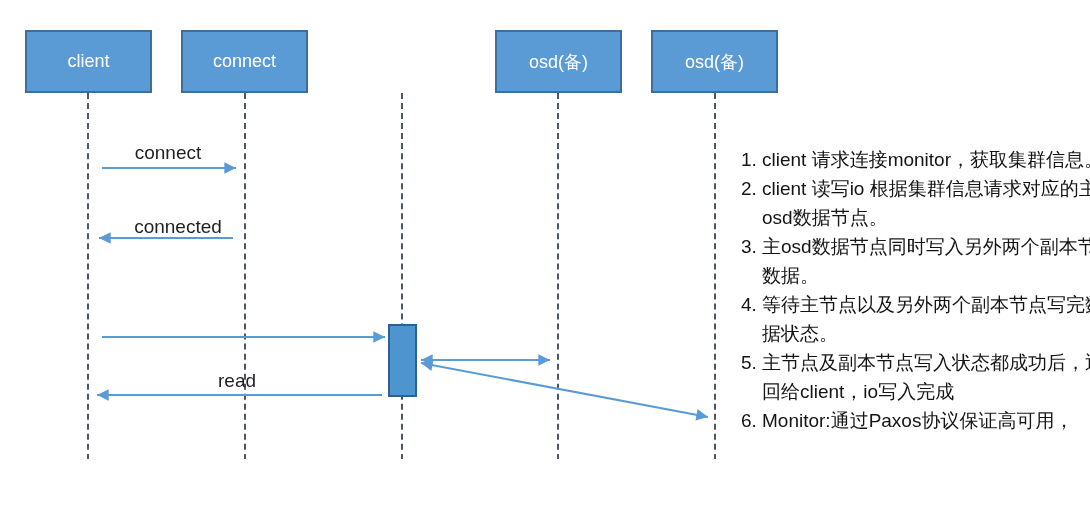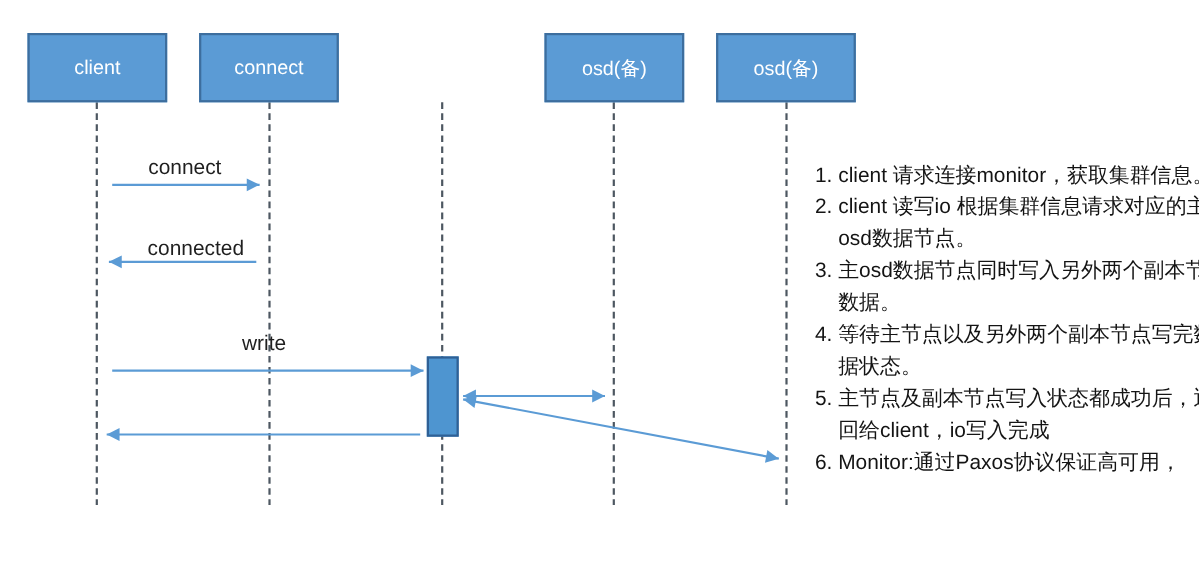--- a/index.html
+++ b/index.html
@@ -126,21 +126,21 @@
     <line x1="102" y1="168" x2="236" y2="168" stroke="#5B9BD5" stroke-width="2" marker-end="url(#ah-end)"></line>
     <line x1="233" y1="238" x2="99" y2="238" stroke="#5B9BD5" stroke-width="2" marker-end="url(#ah-end)"></line>
     <line x1="102" y1="337" x2="385" y2="337" stroke="#5B9BD5" stroke-width="2" marker-end="url(#ah-end)"></line>
     <line x1="382" y1="395" x2="97" y2="395" stroke="#5B9BD5" stroke-width="2" marker-end="url(#ah-end)"></line>
     <line x1="421" y1="360" x2="550" y2="360" stroke="#5B9BD5" stroke-width="2" marker-start="url(#ah-start)" marker-end="url(#ah-end)"></line>
     <line x1="421" y1="363" x2="708" y2="417" stroke="#5B9BD5" stroke-width="2" marker-start="url(#ah-start)" marker-end="url(#ah-end)"></line>
   </svg>
 
   <div class="msg-label" style="left:98px;top:142px">connect</div>
   <div class="msg-label" style="left:108px;top:216px">connected</div>
-  <div class="msg-label" style="left:170px;top:302px">write</div>
+  <div class="msg-label" style="left:167px;top:370px">read</div>
 
   <ol class="notes-list">
     <li>client 请求连接monitor，获取集群信息。</li>
     <li>client 读写io 根据集群信息请求对应的主osd数据节点。</li>
     <li>主osd数据节点同时写入另外两个副本节点数据。</li>
     <li>等待主节点以及另外两个副本节点写完数据状态。</li>
     <li>主节点及副本节点写入状态都成功后，返回给client，io写入完成</li>
     <li>Monitor:通过Paxos协议保证高可用，</li>
   </ol>
 

